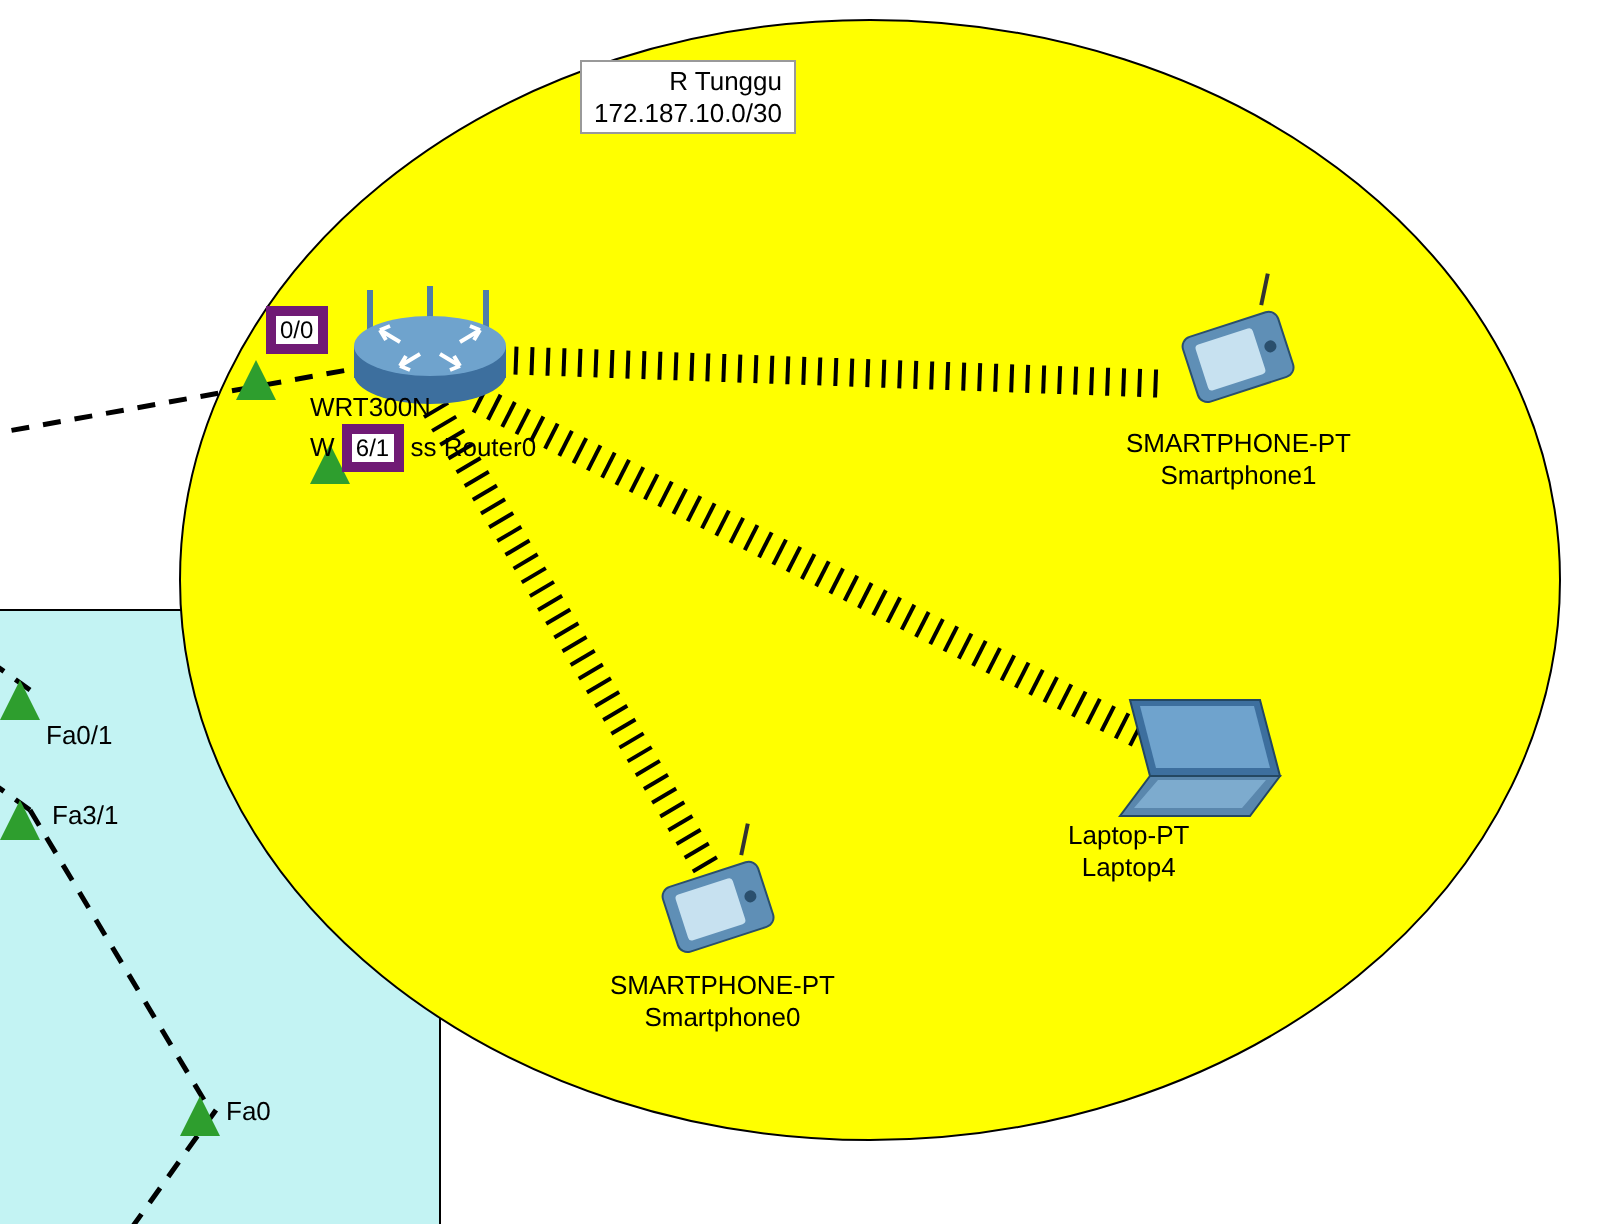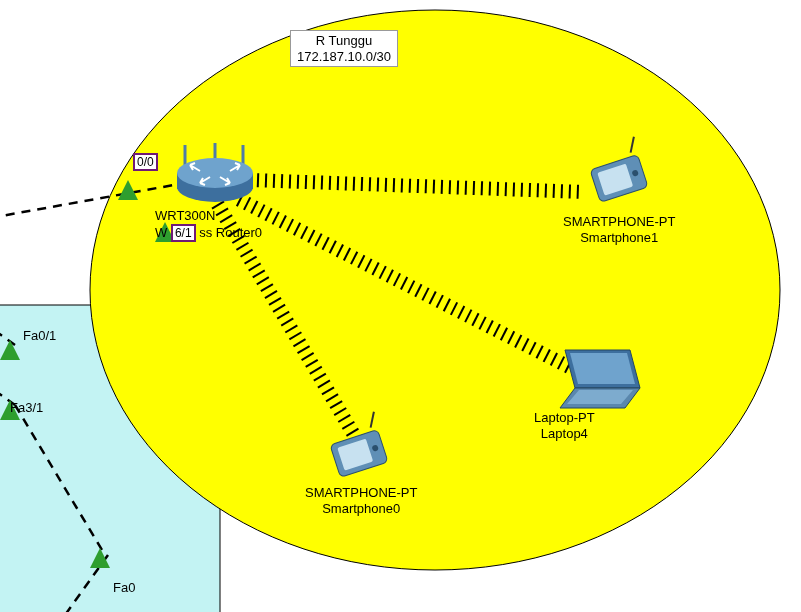--- a/index.html
+++ b/index.html
@@ -1,20 +1,20 @@
 <!DOCTYPE html>
 <html><head>
 <meta charset="utf-8">
 <style>
 html,body{margin:0;padding:0;width:801px;height:612px;background:#fff;font-family:Arial,Helvetica,sans-serif;font-size:13px;overflow:hidden}
 .canvas{position:relative;width:801px;height:612px}
 svg{position:absolute;top:0;left:0}
 .label{position:absolute;white-space:nowrap;color:#000;text-align:center;line-height:1.2}
 .box-label{background:#fff;border:1px solid #999;padding:2px 6px}
-.port-label{background:#fff;padding:0 2px;border:2px solid #701a75;font-size:12px}
+.port-label{background:#fff;padding:0 2px;border:5px solid #701a75;font-size:12px}
 .plain{background:transparent}
 </style>
 </head>
 <body>
 <div class="canvas">
 
 <svg width="801" height="612" viewBox="0 0 801 612">
 
   <rect x="-140" y="305" width="360" height="340" fill="#c3f3f3" stroke="#000" stroke-width="1"></rect>
 
@@ -200,28 +200,28 @@
   </g>
 
   <g transform="translate(330,445) rotate(-18)">
     <line x1="44" y1="-4" x2="52" y2="-18" stroke="#333" stroke-width="2"></line>
     <rect x="0" y="0" width="50" height="34" rx="5" fill="#5f8fb6" stroke="#2a4f6d" stroke-width="1"></rect>
     <rect x="6" y="5" width="30" height="24" rx="2" fill="#c7e1f0"></rect>
     <circle cx="42" cy="17" r="3" fill="#2a4f6d"></circle>
   </g>
 </svg>
 
-<div class="label box-label" style="left:290px;top:30px;text-align:center">
+<div class="label box-label" style="left:290px;top:30px;text-align:right">
   <div>R Tunggu</div>
   <div>172.187.10.0/30</div>
 </div>
 
 <div class="label port-label" style="left:133px;top:153px">0/0</div>
 
-<div class="label plain" style="left:155px;top:208px;text-align:left">
+<div class="label plain" style="left:155px;top:196px;text-align:left">
   <div>WRT300N</div>
   <div>
     <span>W</span>
     <span class="port-label" style="display:inline-block;position:static">6/1</span>
     <span>ss Router0</span>
   </div>
 </div>
 
 <div class="label plain" style="left:563px;top:214px">
   <div>SMARTPHONE-PT</div>
@@ -231,17 +231,17 @@
 <div class="label plain" style="left:534px;top:410px">
   <div>Laptop-PT</div>
   <div>Laptop4</div>
 </div>
 
 <div class="label plain" style="left:305px;top:485px">
   <div>SMARTPHONE-PT</div>
   <div>Smartphone0</div>
 </div>
 
-<div class="label plain" style="left:23px;top:328px">Fa0/1</div>
-<div class="label plain" style="left:10px;top:400px">Fa3/1</div>
-<div class="label plain" style="left:113px;top:580px">Fa0</div>
+<div class="label plain" style="left:23px;top:360px">Fa0/1</div>
+<div class="label plain" style="left:26px;top:400px">Fa3/1</div>
+<div class="label plain" style="left:113px;top:548px">Fa0</div>
 
 </div>
 
 </body></html>

